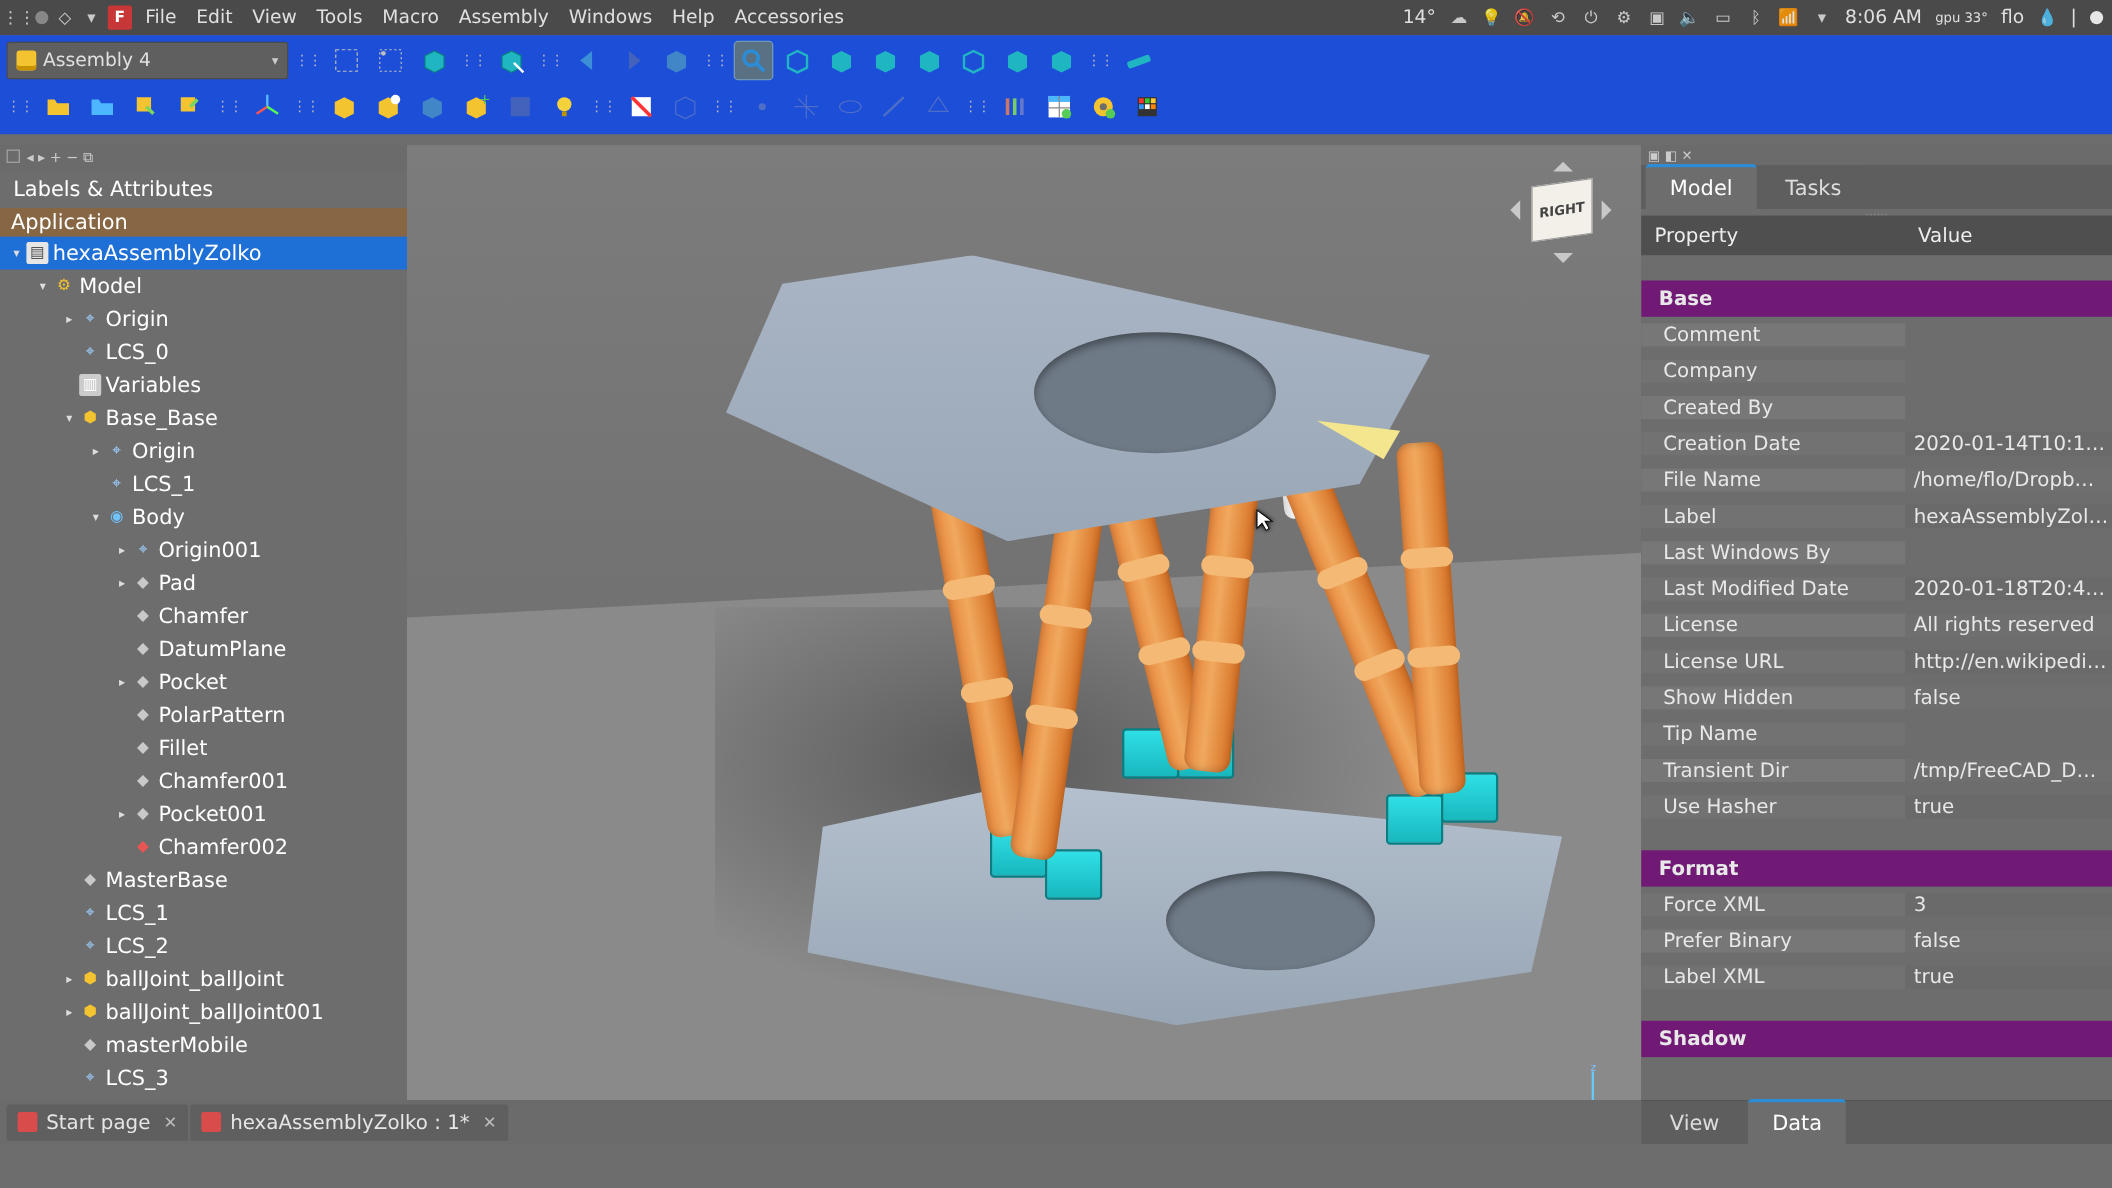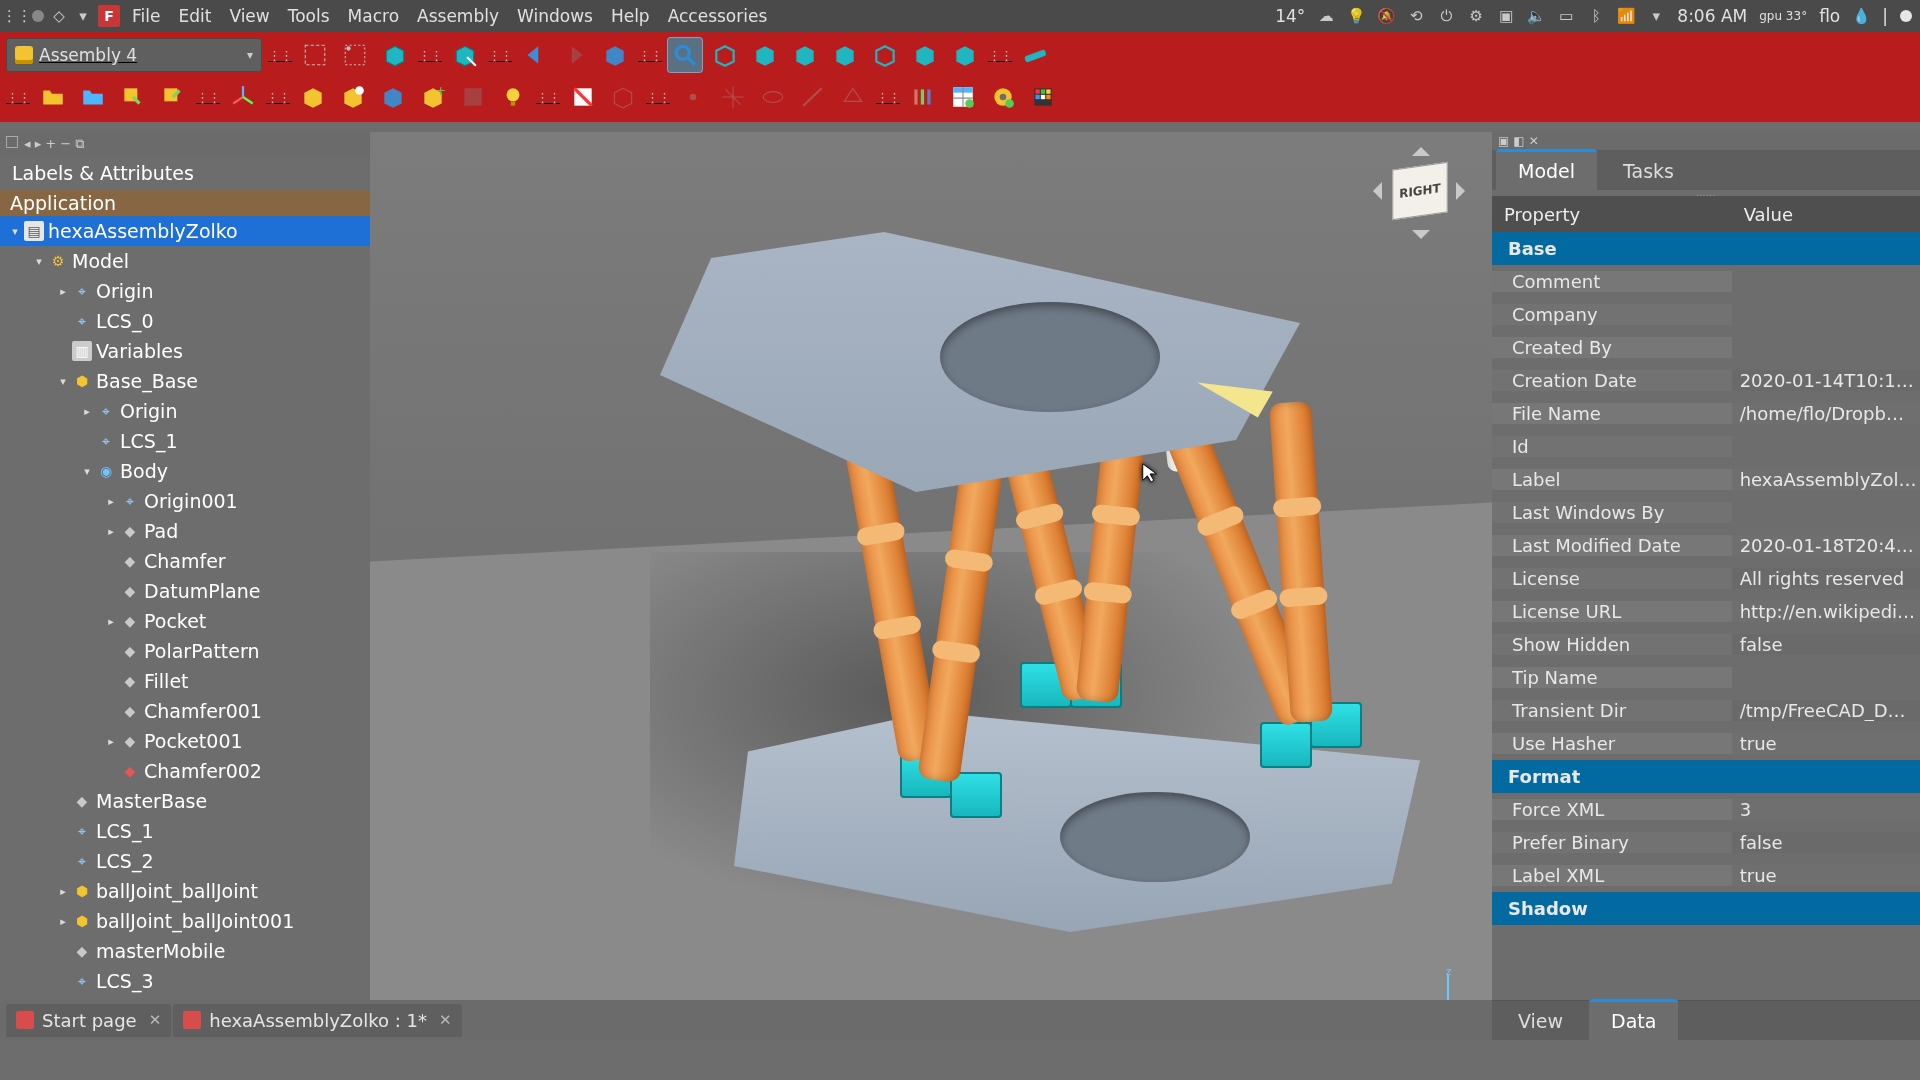--- a/index.html
+++ b/index.html
@@ -9,21 +9,21 @@
 
 .sysbar { height: 32px; background: #4a4a4a; display: flex; align-items: center; color: #e0e0e0; font-size: 17px; padding: 0 8px; }
 .sysbar .left { display: flex; align-items: center; gap: 6px; }
 .sysbar .right { margin-left: auto; display: flex; align-items: center; gap: 12px; }
 .sysbar .menuitem { padding: 2px 6px; cursor: default; }
 .sysbar .ico { width: 18px; height: 18px; display: inline-flex; align-items: center; justify-content: center; opacity: .85; font-size: 15px; }
 .sysbar .fcicon { width:22px; height:22px; background:#c83737; border-radius:2px; display:inline-flex; align-items:center; justify-content:center; color:#fff; font-weight:bold; font-size:14px; }
 .sysbar .circle { width:12px; height:12px; border-radius:50%; background:#aaa; display:inline-block; }
 
 
-.tbwrap { background:#b91c1c; padding:2px 6px 4px;text-decoration:underline; }
+.tbwrap { background:#1d4ed8; padding:2px 6px 4px; }
 .tbrow { display:flex; align-items:center; gap:6px; height:42px; }
 .combo { background:#5f5f5f; border:1px solid #4a4a4a; border-radius:3px; height:34px; padding:0 28px 0 8px; color:#e0e0e0; font-size:17px; display:flex; align-items:center; gap:6px; min-width:256px; position:relative; }
 .combo::after { content:"▾"; position:absolute; right:8px; color:#ccc; font-size:12px; }
 .gear-ico { width:18px; height:18px; border-radius:3px; background:#f4c330; display:inline-block; box-shadow: inset 0 -4px 0 #c79200; }
 .tbbtn { width:34px; height:34px; border-radius:3px; display:flex; align-items:center; justify-content:center; background:transparent; }
 .tbbtn.active { background:#5a7184; box-shadow:0 0 0 1px #7aa3c4; }
 .tbbtn svg { width:26px; height:26px; }
 .tbbtn.dim { opacity:.35; }
 .mini-handle { font-size:13px; color:#bbb; letter-spacing:-1px; }
 
@@ -84,21 +84,21 @@
 .rightpanel { position:absolute; right:0; top:0; width:428px; bottom:0; background:#6d6d6d; color:#e8e8e8; font-size:18px; display:flex; flex-direction:column; }
 .rightpanel .winbtns { height:18px; background:#6b6b6b; display:flex; gap:4px; padding:2px 6px; font-size:12px; color:#ccc; }
 .tabs { display:flex; background:#5e5e5e; height:40px; align-items:flex-end; }
 .tab { padding:8px 22px; font-size:19px; color:#ddd; background:#5e5e5e; border-top-left-radius:4px; border-top-right-radius:4px; margin-left:4px; }
 .tab.active { background:#6d6d6d; border-top:3px solid #2d8cd6; color:#fff; }
 .prop-head { display:flex; background:#4f4f4f; height:36px; align-items:center; }
 .prop-head .col { padding:0 12px; font-size:18px; color:#eee; }
 .prop-head .c1 { width:56%; } .prop-head .c2 { width:44%; }
 .props { flex:1; overflow:hidden; }
 .prow { display:flex; height:33px; align-items:center; }
-.prow.hdr { background:#0369a1; font-weight:bold; }
+.prow.hdr { background:#701a75; font-weight:bold;margin-top:23px; }
 .prow .c1 { width:56%; padding-left:20px; white-space:nowrap; overflow:hidden; text-overflow:ellipsis; }
 .prow .c2 { width:44%; padding-left:8px; white-space:nowrap; overflow:hidden; text-overflow:ellipsis; }
 .prow:not(.hdr) .c1 { background:#777; }
 .prow:not(.hdr) .c2 { background:#6f6f6f; }
 .prow:not(.hdr):nth-child(odd) .c1 { background:#727272; }
 .prow:not(.hdr):nth-child(odd) .c2 { background:#6a6a6a; }
 .prow.hdr .c1 { padding-left:16px; }
 
 .bottom-tabs { display:flex; background:#5e5e5e; height:40px; align-items:flex-end; border-top:1px solid #555; }
 .bottom-tabs2 { display:flex; background:#636363; height:36px; align-items:center; font-size:18px; }
@@ -621,24 +621,20 @@
         </div>
         <div class="prow">
           <div class="c1">Creation Date</div>
           <div class="c2">2020-01-14T10:10…</div>
         </div>
         <div class="prow">
           <div class="c1">File Name</div>
           <div class="c2">/home/flo/Dropb…</div>
         </div>
         <div class="prow">
-          <div class="c1">Id</div>
-          <div class="c2"></div>
-        </div>
-        <div class="prow">
           <div class="c1">Label</div>
           <div class="c2">hexaAssemblyZol…</div>
         </div>
         <div class="prow">
           <div class="c1">Last Windows By</div>
           <div class="c2"></div>
         </div>
         <div class="prow">
           <div class="c1">Last Modified Date</div>
           <div class="c2">2020-01-18T20:4…</div>

